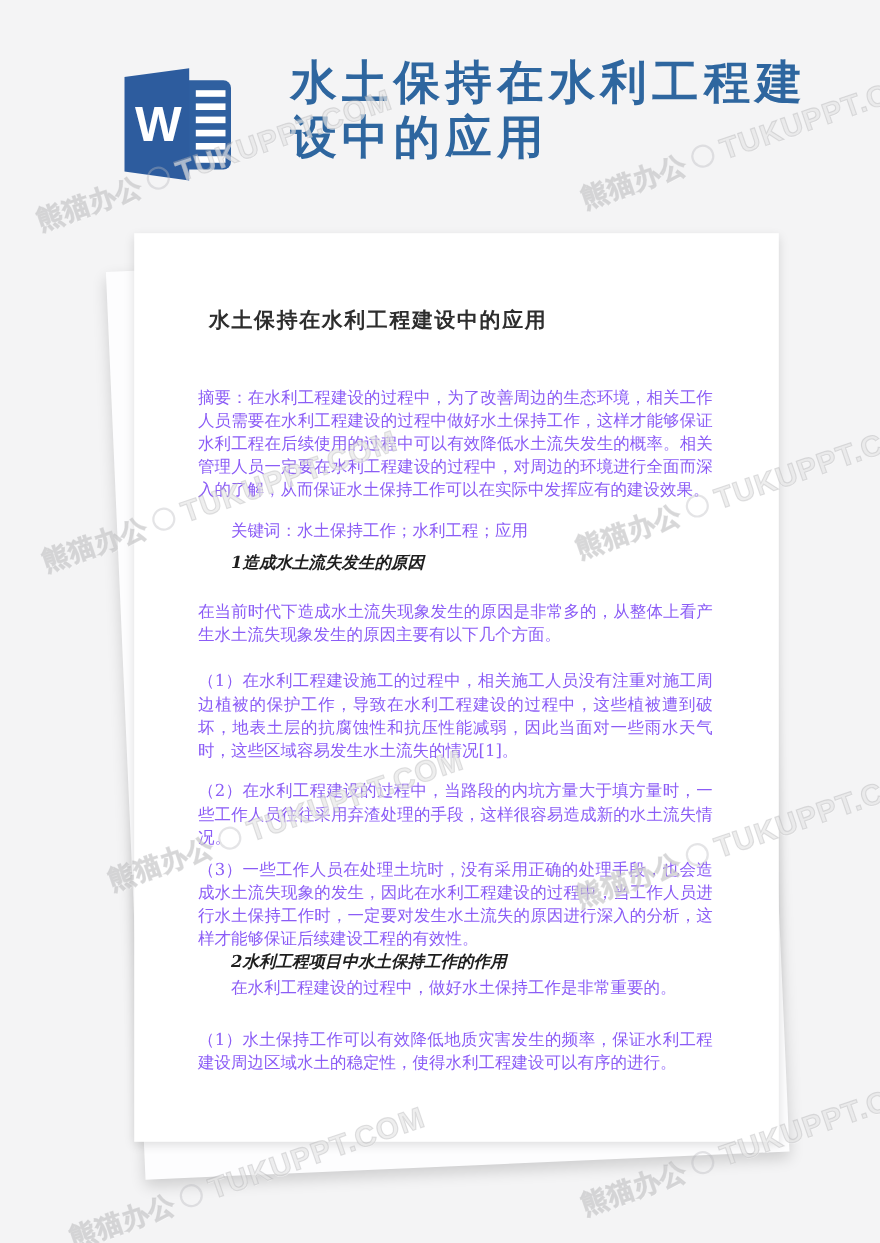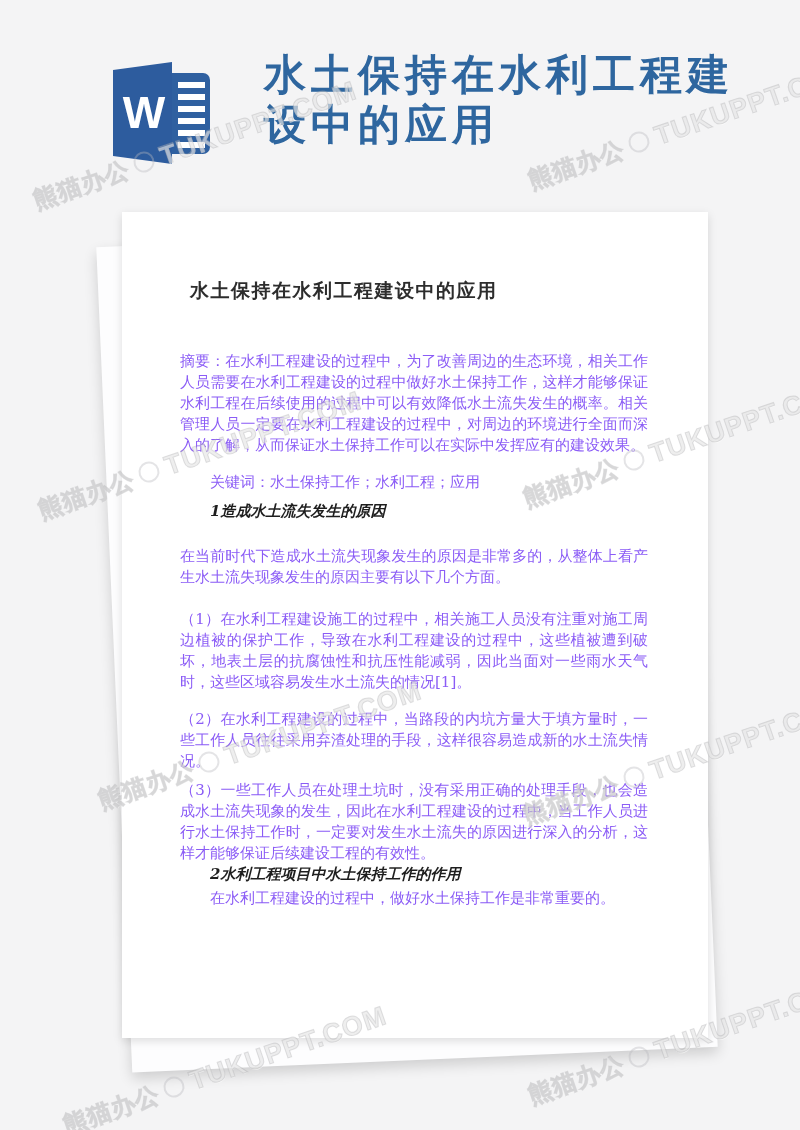--- a/index.html
+++ b/index.html
@@ -110,20 +110,21 @@
     <p class="para m-c1">（1）在水利工程建设施工的过程中，相关施工人员没有注重对施工周边植被的保护工作，导致在水利工程建设的过程中，这些植被遭到破坏，地表土层的抗腐蚀性和抗压性能减弱，因此当面对一些雨水天气时，这些区域容易发生水土流失的情况[1]。</p>
 
     <p class="para m-c2">（2）在水利工程建设的过程中，当路段的内坑方量大于填方量时，一些工作人员往往采用弃渣处理的手段，这样很容易造成新的水土流失情况。</p>
 
     <p class="para m-c3">（3）一些工作人员在处理土坑时，没有采用正确的处理手段，也会造成水土流失现象的发生，因此在水利工程建设的过程中，当工作人员进行水土保持工作时，一定要对发生水土流失的原因进行深入的分析，这样才能够保证后续建设工程的有效性。</p>
 
     <p class="para indent heading m-h2">2水利工程项目中水土保持工作的作用</p>
 
     <p class="para indent m-role">在水利工程建设的过程中，做好水土保持工作是非常重要的。</p>
 
+    <p class="para m-r1">（1）水土保持工作可以有效降低地质灾害发生的频率，保证水利工程建设周边区域水土的稳定性，使得水利工程建设可以有序的进行。</p>
   </div>
 
   <div class="wm" style="left:25px;top:130px;">
     <span class="wm-brand">熊猫办公</span><span class="wm-logo"></span><span>TUKUPPT.COM</span>
   </div>
   <div class="wm" style="left:520px;top:110px;">
     <span class="wm-brand">熊猫办公</span><span class="wm-logo"></span><span>TUKUPPT.COM</span>
   </div>
   <div class="wm" style="left:30px;top:440px;">
     <span class="wm-brand">熊猫办公</span><span class="wm-logo"></span><span>TUKUPPT.COM</span>

